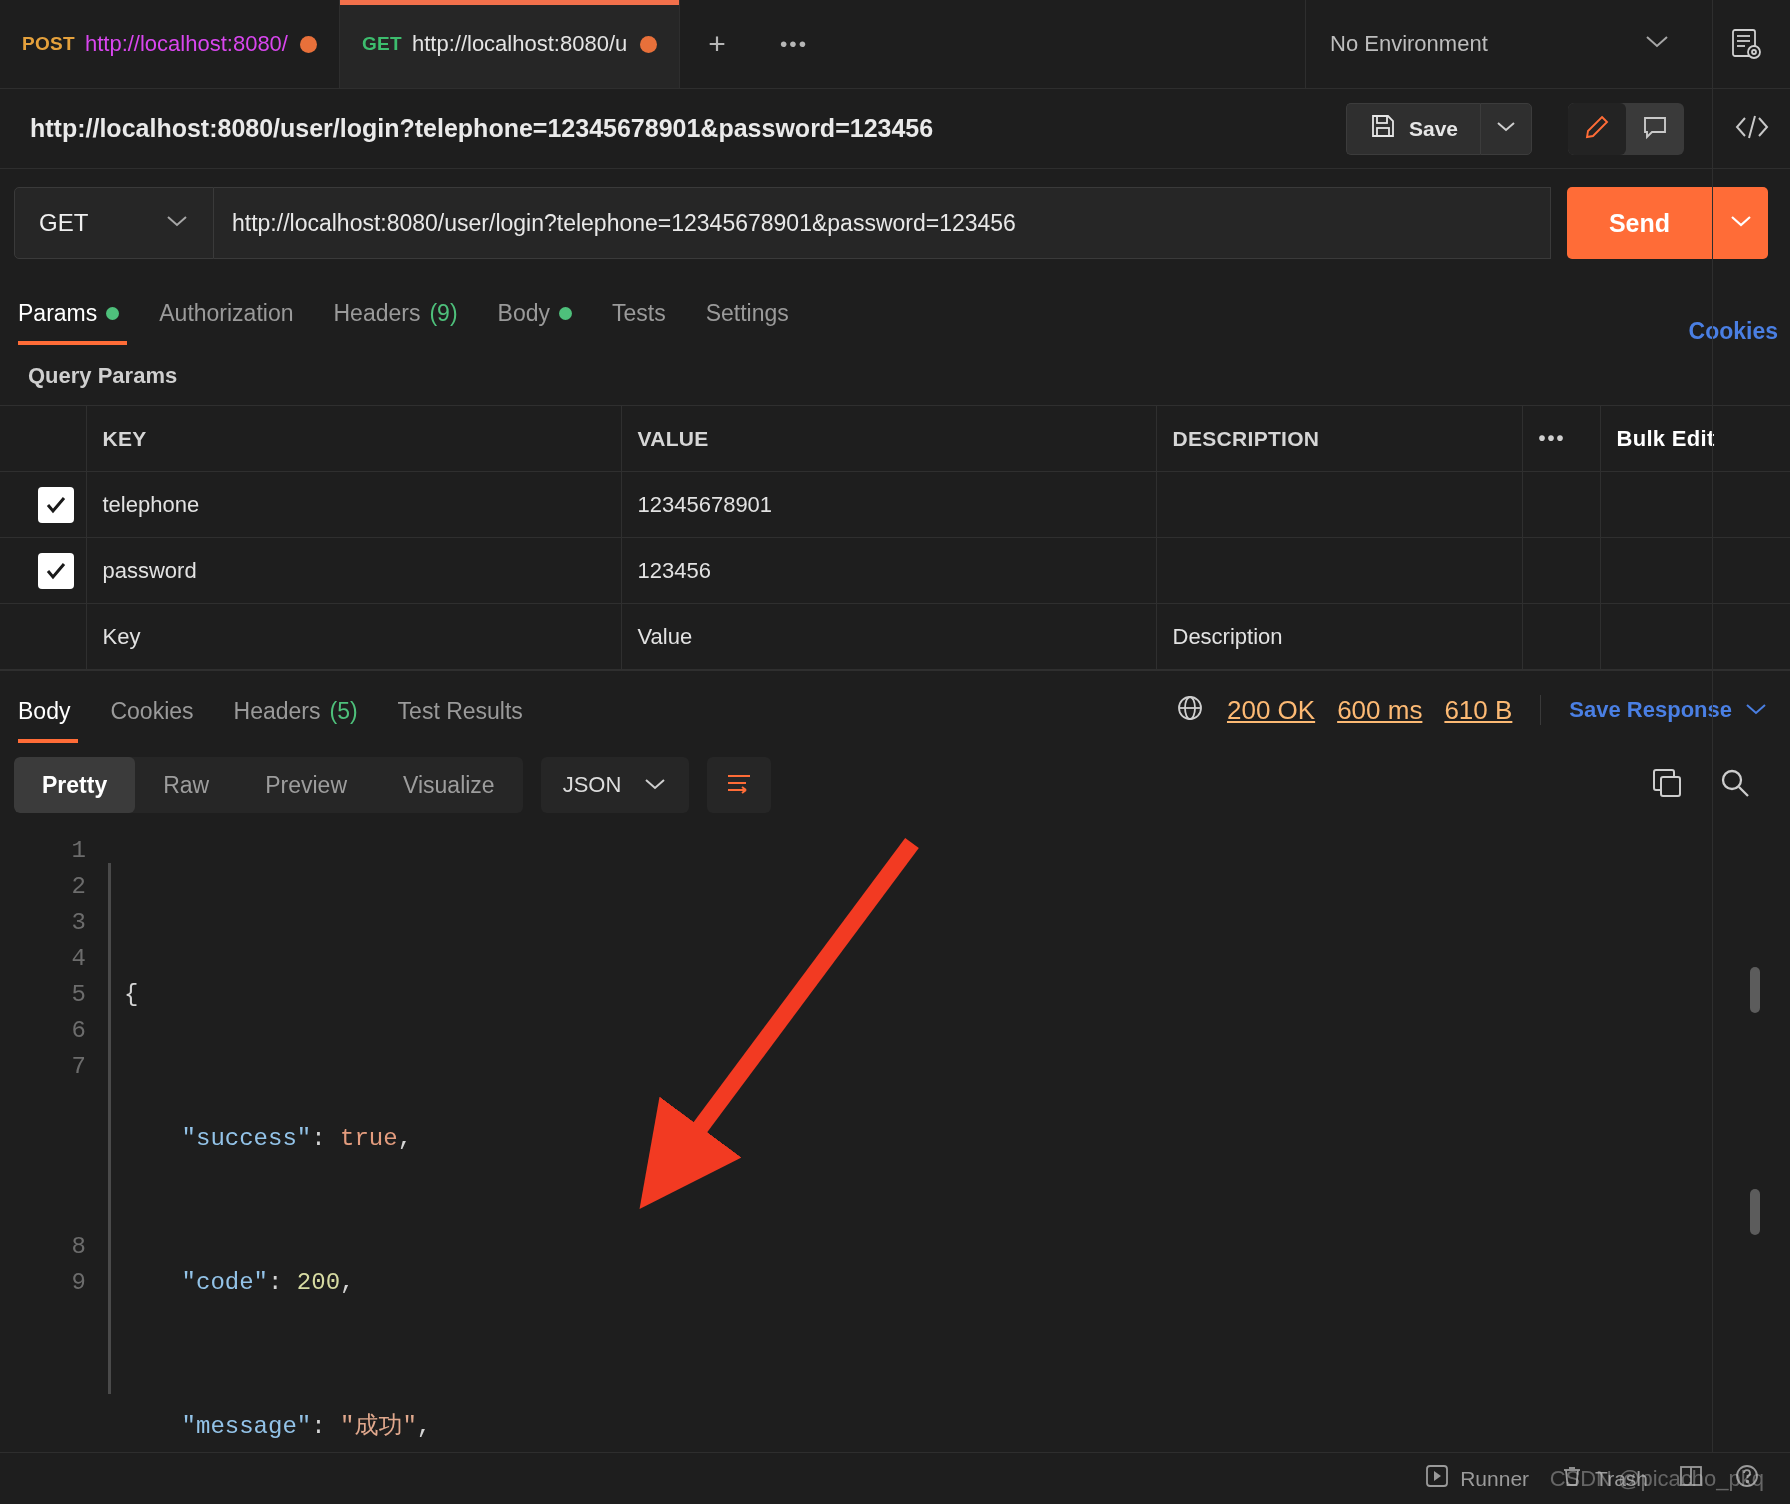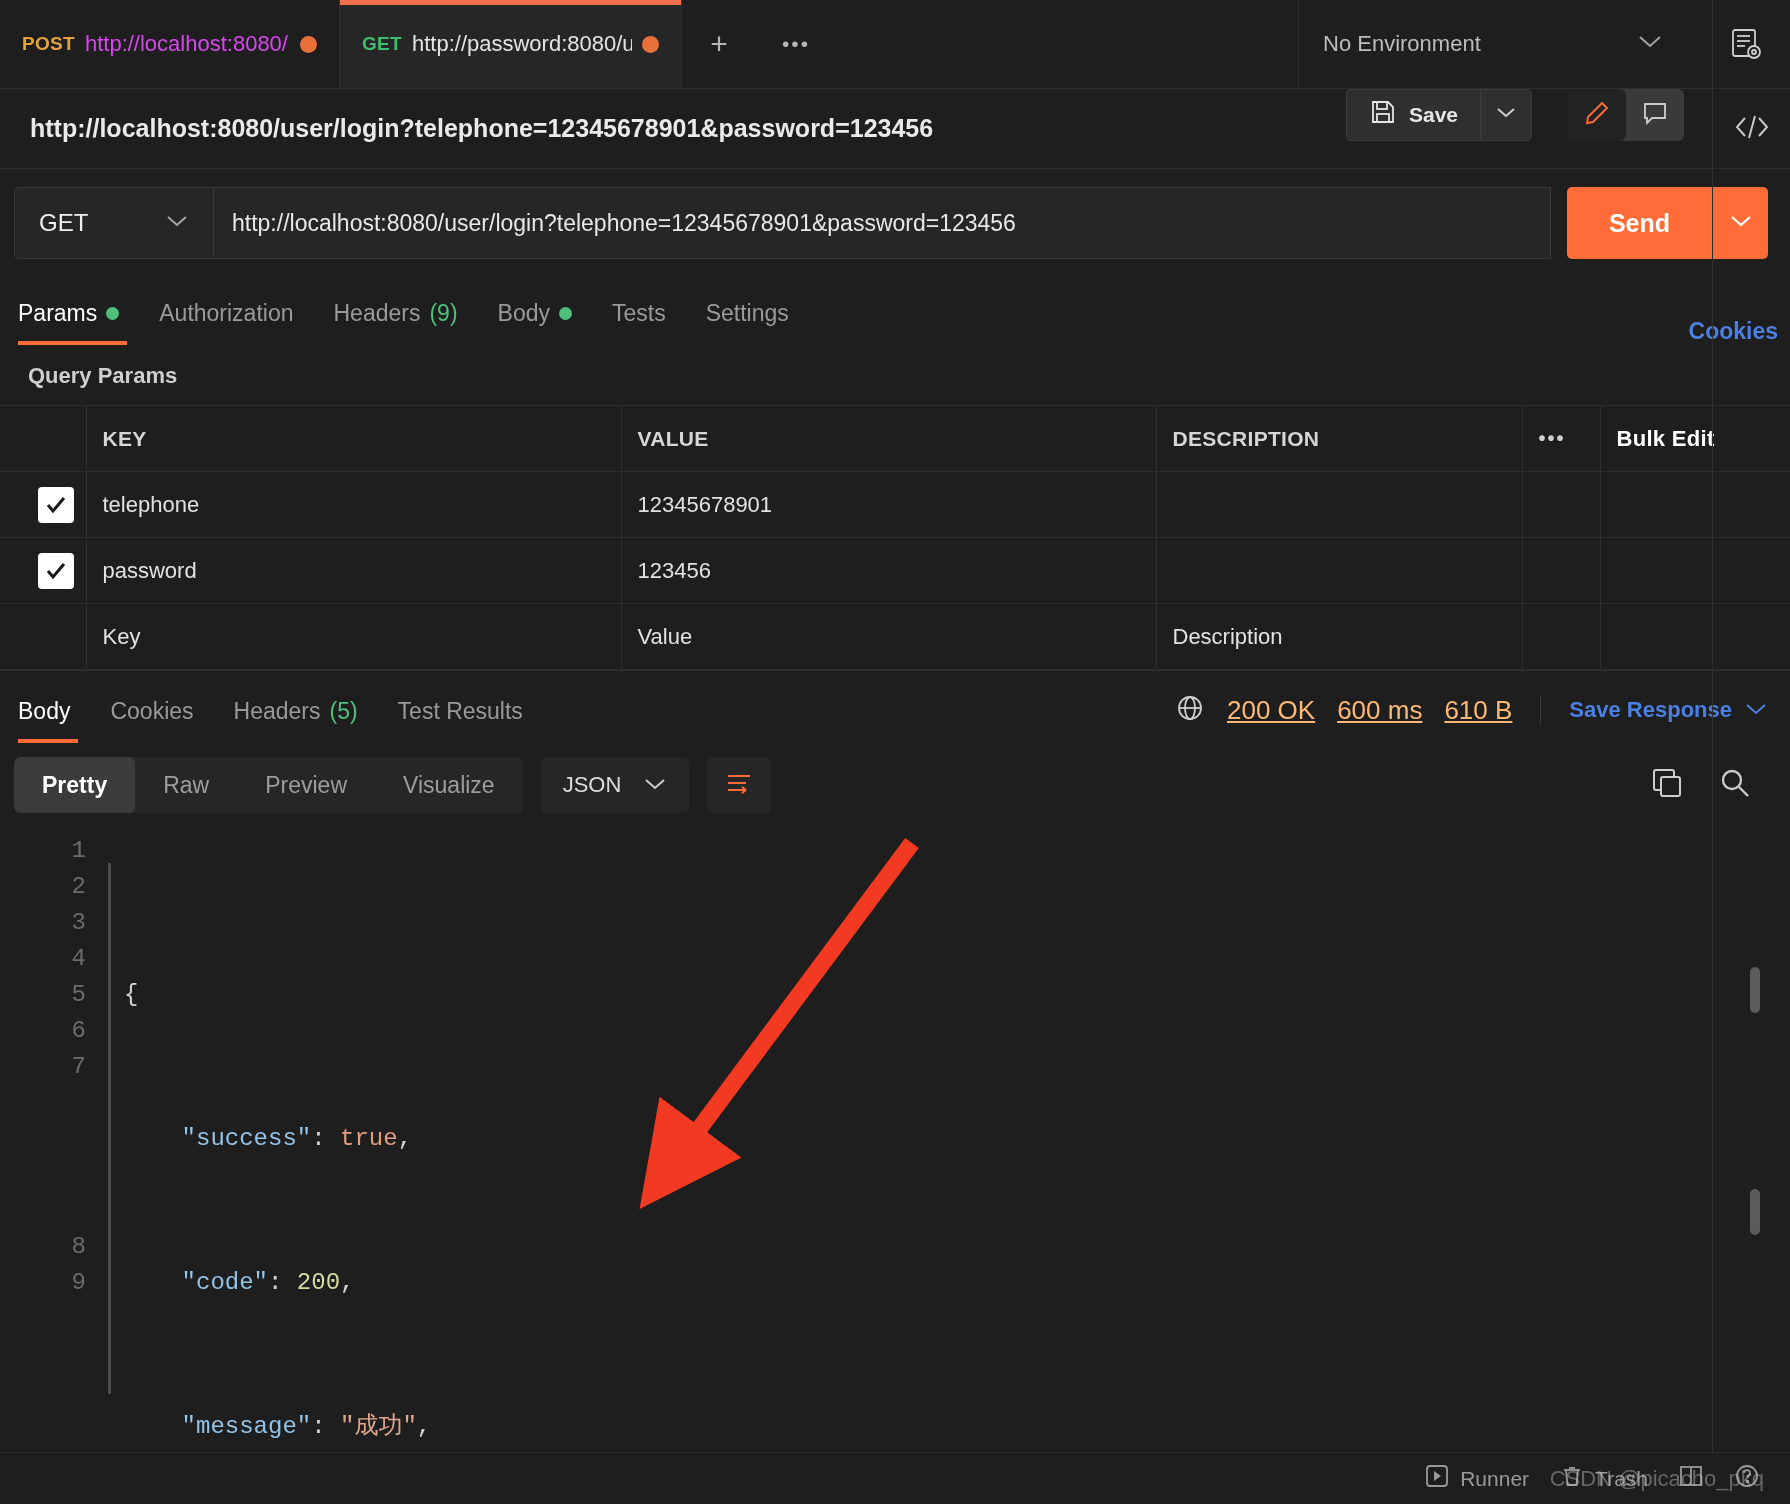--- a/index.html
+++ b/index.html
@@ -33,36 +33,36 @@
   .tab.active .tname { color: #e4e4e4; }
   .dot-unsaved { width: 17px; height: 17px; border-radius: 50%; background: #e8703a; flex: none; }
 
   .tab-plus, .tab-more {
     display: flex; align-items: center; justify-content: center;
     width: 74px; color: #b6b6b6; cursor: pointer; font-size: 30px; flex: none;
   }
   .tab-more { font-size: 21px; letter-spacing: 2px; width: 80px; }
   .tabstrip-filler { flex: 1 1 auto; border-right: 1px solid #2e2e2e; }
 
-  .env-area { display: flex; align-items: center; gap: 15px; flex: none; }
+  .env-area { display: flex; align-items: center; gap: 8px; flex: none; }
   .env-select {
     display: flex; align-items: center; justify-content: space-between;
     width: 388px; padding: 0 24px; height: 89px; cursor: pointer;
   }
   .env-select .envlabel { font-size: 22px; color: #bdbdbd; }
   .chev { color: #a7a7a7; }
   .env-icon-btn { width: 88px; height: 89px; display: flex; align-items: center; justify-content: center; cursor: pointer; }
 
   
   .titlebar {
     height: 80px; display: flex; align-items: center; padding-left: 30px;
     border-bottom: 1px solid #2e2e2e; background: #1e1e1e; flex: none;
   }
   .req-title { font-size: 25px; font-weight: 700; color: #eaeaea; flex: 1 1 auto; white-space: nowrap; }
-  .title-actions { display: flex; align-items: flex-start; gap: 0; padding-right: 0; }
+  .title-actions { display: flex; align-items: center; gap: 0; padding-right: 0; }
   .btn-save {
     display: flex; align-items: center; gap: 12px;
     background: #2f2f2f; border: 1px solid #3c3c3c; border-right: none;
     border-radius: 5px 0 0 5px; height: 52px; padding: 0 22px; cursor: pointer;
     font-size: 21px; font-weight: 700; color: #e6e6e6;
   }
   .btn-save-caret {
     background: #2f2f2f; border: 1px solid #3c3c3c; border-radius: 0 5px 5px 0;
     height: 52px; width: 52px; display: flex; align-items: center; justify-content: center; cursor: pointer;
   }
@@ -215,21 +215,21 @@
 <div id="app">
 
   <div class="tabstrip">
     <div class="tab">
       <span class="method m-post">POST</span>
       <span class="tname">http://localhost:8080/</span>
       <span class="dot-unsaved"></span>
     </div>
     <div class="tab active">
       <span class="method m-get">GET</span>
-      <span class="tname">http://password:8080/u</span>
+      <span class="tname">http://localhost:8080/u</span>
       <span class="dot-unsaved"></span>
     </div>
     <div class="tab-plus">+</div>
     <div class="tab-more">•••</div>
     <div class="tabstrip-filler"></div>
     <div class="env-area">
       <div class="env-select">
         <span class="envlabel">No Environment</span>
         <span class="chev">
           <svg width="26" height="16" viewBox="0 0 26 16">

